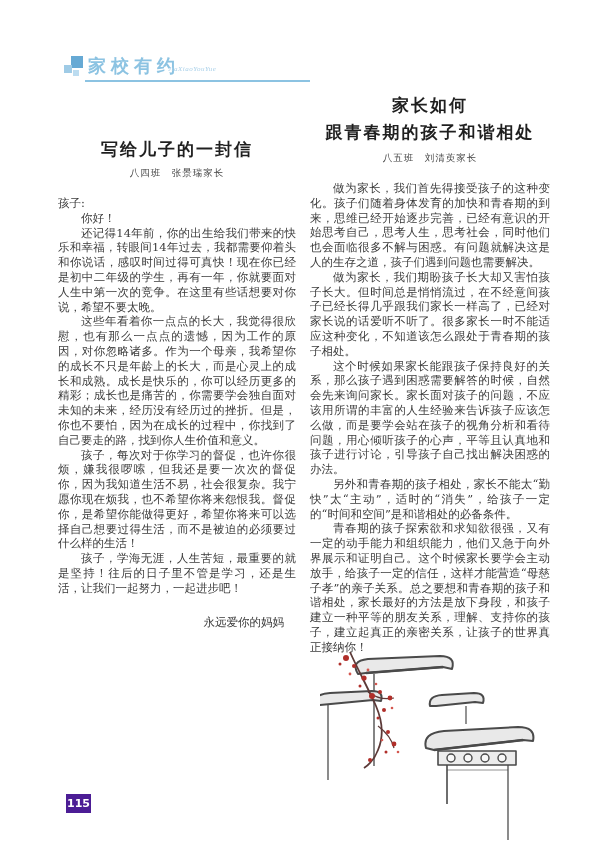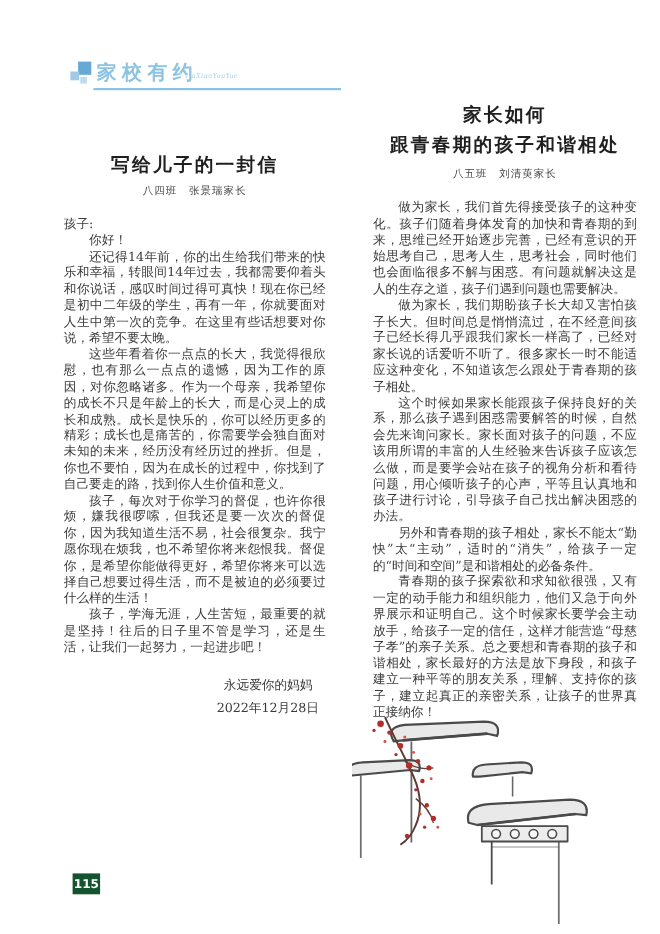--- a/index.html
+++ b/index.html
@@ -20,41 +20,41 @@
   }
   .brand-en {
     position:absolute; left:104px; top:13px; white-space:nowrap;
     font-size:7px; font-style:italic; color:#a9d0e9; letter-spacing:0.5px;
     font-family:Liberation Serif, serif;
   }
   .header-rule { position:absolute; left:21px; top:28px; width:225px; height:2px; background:#8cc3e2; }
   
   .col { position:absolute; text-align:justify; }
   .col-left  { left:58px;  top:108px; width:238px; }
-  .col-right { left:310px; top:92px;  width:240px;margin-left:29px; }
+  .col-right { left:310px; top:92px;  width:240px; }
   p.body { margin:0; font-size:11.5px; line-height:14.8px; color:#3b3b3b; }
   .indent   { text-indent:2em; }
   .noindent { text-indent:0; }
   h2.article-title {
     margin:30px 0 6px; text-align:center; font-size:17px; font-weight:bold;
     color:#1f1f1f; letter-spacing:2px;
   }
   h2.article-title-right { margin:0 0 6px; line-height:27px; }
   h2.article-title-right span { display:block; }
   .byline {
     text-align:center; font-size:9.5px; color:#474747;
     letter-spacing:1px; margin:0 0 16px;
   }
   .sig-block { margin-top:16px; text-align:right; }
   .sig-name { font-size:11.5px; line-height:21px; padding-right:12px; }
   .sig-date { font-size:11.5px; line-height:21px; padding-right:6px; }
   
   .page-badge {
     position:absolute; left:66px; top:794px; width:25px; height:19px;
-    background:#14532d; color:#ffffff; font-size:11px; font-weight:bold;
+    background:#4c1d95; color:#ffffff; font-size:11px; font-weight:bold;
     display:flex; align-items:center; justify-content:center;
     font-family:"DejaVu Sans","Liberation Sans",sans-serif;
   }
   
   .illustration { position:absolute; left:320px; top:648px; width:258px; height:198px; }
 </style>
 </head>
 <body>
 
 <div class="page">
@@ -77,21 +77,20 @@
 
     <p class="body noindent">孩子:</p>
     <p class="body indent">你好！</p>
     <p class="body indent">还记得14年前，你的出生给我们带来的快乐和幸福，转眼间14年过去，我都需要仰着头和你说话，感叹时间过得可真快！现在你已经是初中二年级的学生，再有一年，你就要面对人生中第一次的竞争。在这里有些话想要对你说，希望不要太晚。</p>
     <p class="body indent">这些年看着你一点点的长大，我觉得很欣慰，也有那么一点点的遗憾，因为工作的原因，对你忽略诸多。作为一个母亲，我希望你的成长不只是年龄上的长大，而是心灵上的成长和成熟。成长是快乐的，你可以经历更多的精彩；成长也是痛苦的，你需要学会独自面对未知的未来，经历没有经历过的挫折。但是，你也不要怕，因为在成长的过程中，你找到了自己要走的路，找到你人生价值和意义。</p>
     <p class="body indent">孩子，每次对于你学习的督促，也许你很烦，嫌我很啰嗦，但我还是要一次次的督促你，因为我知道生活不易，社会很复杂。我宁愿你现在烦我，也不希望你将来怨恨我。督促你，是希望你能做得更好，希望你将来可以选择自己想要过得生活，而不是被迫的必须要过什么样的生活！</p>
     <p class="body indent">孩子，学海无涯，人生苦短，最重要的就是坚持！往后的日子里不管是学习，还是生活，让我们一起努力，一起进步吧！</p>
 
     <div class="sig-block">
       <div class="sig-name">永远爱你的妈妈</div>
-      <div class="sig-date">2022年12月28日</div>
     </div>
   </div>
 
   <div class="col col-right">
     <h2 class="article-title article-title-right">
       <span>家长如何</span>
       <span>跟青春期的孩子和谐相处</span>
     </h2>
     <div class="byline">八五班　刘清萸家长</div>
 

